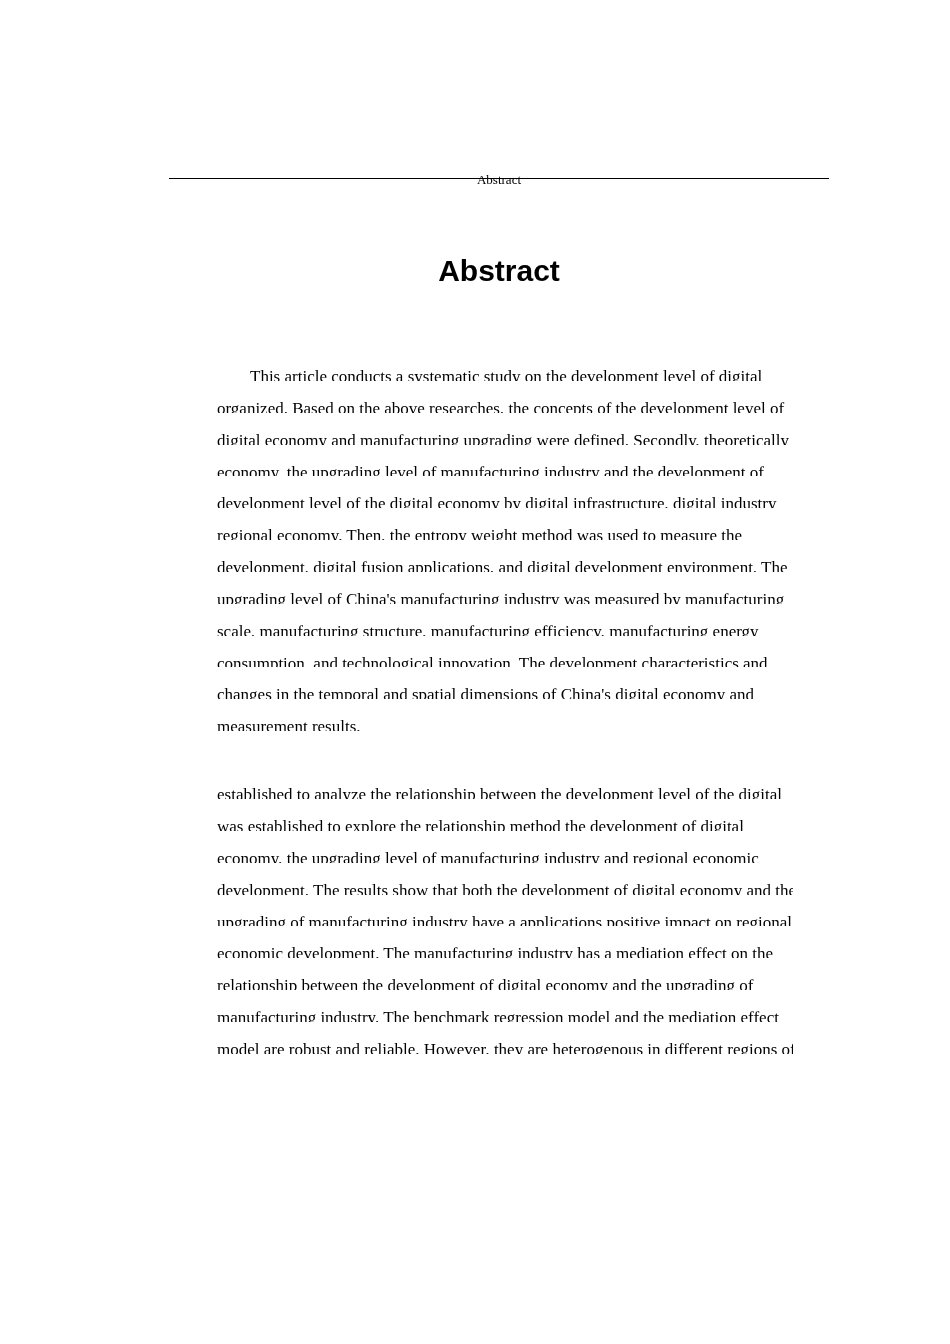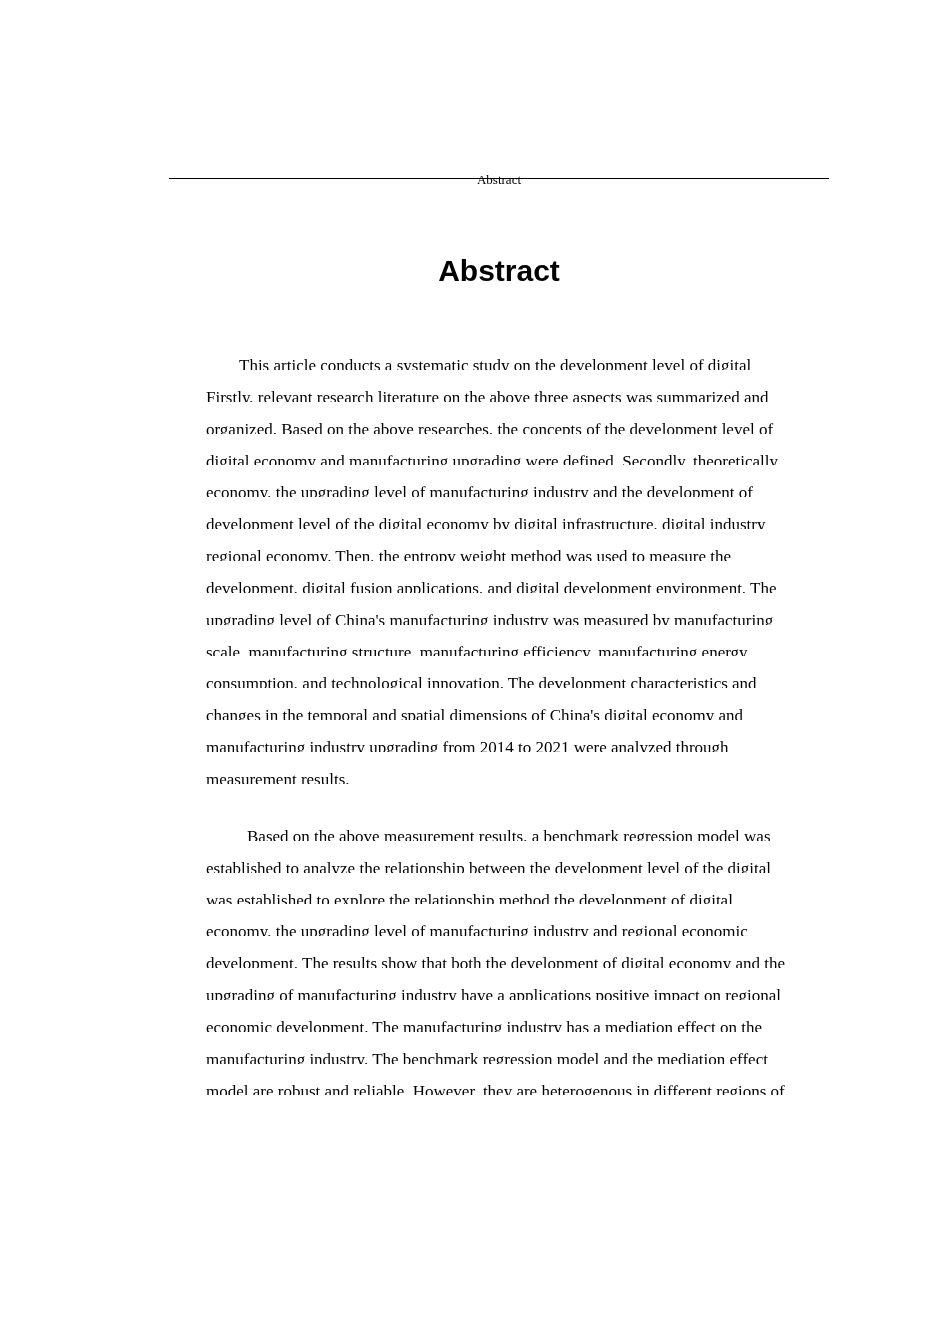--- a/index.html
+++ b/index.html
@@ -46,21 +46,21 @@
   }
   .abstract-body {
     position: absolute;
     left: 145px;
     top: 289px;
     width: 660px;
     font-family: "Liberation Serif", serif;
     font-size: 17px;
     color: #000000;
   }
-  .paragraph { margin: 1px; }
+  .paragraph { margin: 12px; }
   .line {
     height: 31.85px;
     line-height: 31.85px;
     overflow: hidden;
     white-space: nowrap;
     text-align: justify;
     text-align-last: justify;
     -moz-text-align-last: justify;
     word-spacing: normal;
   }
@@ -77,39 +77,37 @@
 </head>
 <body>
 
 <div class="page">
   <div class="running-head">Abstract</div>
   <div class="head-rule"></div>
   <h1 class="page-title">Abstract</h1>
   <div class="abstract-body">
       <div class="paragraph">
         <div class="line first-line">This article conducts a systematic study on the development level of digital</div>
-        <div class="line">Firstly, relevant research literature on the above three aspects was summarized and</div>
         <div class="line">organized. Based on the above researches, the concepts of the development level of</div>
         <div class="line">digital economy and manufacturing upgrading were defined. Secondly, theoretically</div>
         <div class="line">economy, the upgrading level of manufacturing industry and the development of</div>
         <div class="line">development level of the digital economy by digital infrastructure, digital industry</div>
         <div class="line">regional economy. Then, the entropy weight method was used to measure the</div>
         <div class="line">development, digital fusion applications, and digital development environment. The</div>
         <div class="line">upgrading level of China's manufacturing industry was measured by manufacturing</div>
         <div class="line">scale, manufacturing structure, manufacturing efficiency, manufacturing energy</div>
         <div class="line">consumption, and technological innovation. The development characteristics and</div>
         <div class="line">changes in the temporal and spatial dimensions of China's digital economy and</div>
-        <div class="line">manufacturing industry upgrading from 2014 to 2021 were analyzed through</div>
         <div class="line last-line">measurement results.</div>
       </div>
       <div class="paragraph">
-        <div class="line first-line">Based on the above measurement results, a benchmark regression model was</div>
         <div class="line">established to analyze the relationship between the development level of the digital</div>
         <div class="line">was established to explore the relationship method the development of digital</div>
         <div class="line">economy, the upgrading level of manufacturing industry and regional economic</div>
         <div class="line">development. The results show that both the development of digital economy and the</div>
         <div class="line">upgrading of manufacturing industry have a applications positive impact on regional</div>
         <div class="line">economic development. The manufacturing industry has a mediation effect on the</div>
+        <div class="line">relationship between the development of digital economy and the upgrading of</div>
         <div class="line">manufacturing industry. The benchmark regression model and the mediation effect</div>
         <div class="line">model are robust and reliable. However, they are heterogenous in different regions of</div>
       </div>
     </div>
 </div>
 
 </body></html>

